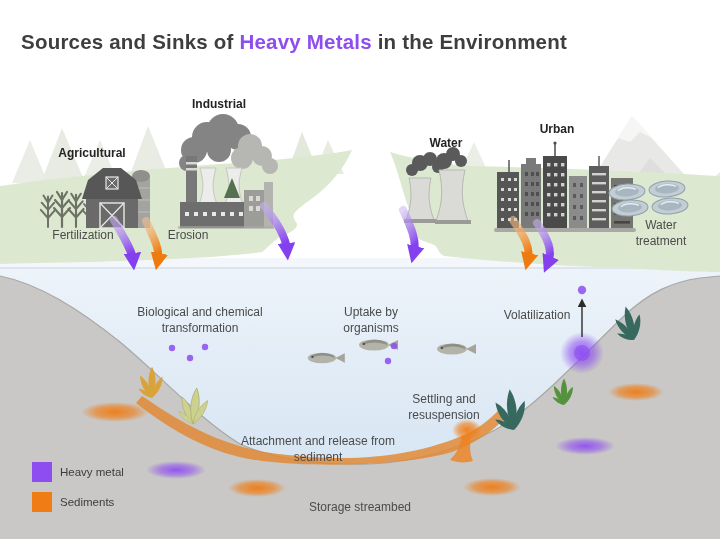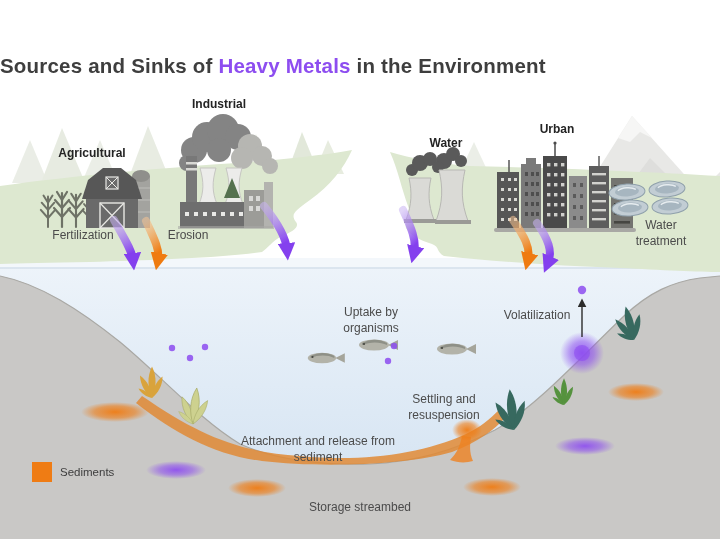--- a/index.html
+++ b/index.html
@@ -2,22 +2,22 @@
 <html><head>
 <meta charset="utf-8">
 <style>
   html,body{margin:0;padding:0;background:#ffffff;}
   #stage{
     position:relative;width:720px;height:539px;overflow:hidden;
     background:#ffffff;font-family:"Liberation Sans",sans-serif;
   }
   #scene{position:absolute;left:0;top:0;}
   .title{
-    position:absolute;left:0;top:30px;width:588px;
-    font-size:20.5px;font-weight:bold;color:#3e3e3e;letter-spacing:.2px;margin-top:24px;
+    position:absolute;left:0;top:30px;width:588px;text-align:center;
+    font-size:20.5px;font-weight:bold;color:#3e3e3e;letter-spacing:.2px;
   }
   .lbl{
     position:absolute;font-size:12px;color:#4b4b4b;text-align:center;
     transform:translateX(-50%);line-height:1.3;white-space:nowrap;
   }
   .lbl.wrap{white-space:normal;}
   .lbl.src{font-weight:bold;color:#242424;}
   .legend{position:absolute;left:32px;top:462px;}
   .legend-row{display:flex;align-items:center;height:20px;margin-bottom:10px;}
   .swatch{width:20px;height:20px;margin-right:8px;}
@@ -381,26 +381,31 @@
   </div>
 
   <div class="lbl src" style="left:92px;top:146px;">Agricultural</div>
   <div class="lbl src" style="left:219px;top:97px;">Industrial</div>
   <div class="lbl src" style="left:446px;top:136px;">Water</div>
   <div class="lbl src" style="left:557px;top:122px;">Urban</div>
 
   <div class="lbl" style="left:83px;top:228px;">Fertilization</div>
   <div class="lbl" style="left:188px;top:228px;">Erosion</div>
   <div class="lbl wrap" style="left:661px;top:218px;width:80px;">Water treatment</div>
+  <div class="lbl wrap" style="left:200px;top:305px;width:175px;">Biological and chemical transformation</div>
   <div class="lbl wrap" style="left:371px;top:305px;width:90px;">Uptake by organisms</div>
   <div class="lbl" style="left:537px;top:308px;">Volatilization</div>
   <div class="lbl wrap" style="left:444px;top:392px;width:115px;">Settling and resuspension</div>
   <div class="lbl wrap" style="left:306px;top:434px;width:190px;margin-left:12px;">Attachment and release from sediment</div>
   <div class="lbl" style="left:360px;top:500px;">Storage streambed</div>
 
   <div class="legend">
     <div class="legend-row">
+      <div class="swatch" style="background-color: rgb(141, 77, 240);"></div>
+      <div class="legend-label">Heavy metal</div>
+    </div>
+    <div class="legend-row">
       <div class="swatch" style="background-color: rgb(239, 124, 20);"></div>
       <div class="legend-label">Sediments</div>
     </div>
   </div>
 
 </div>
 
 </body></html>

